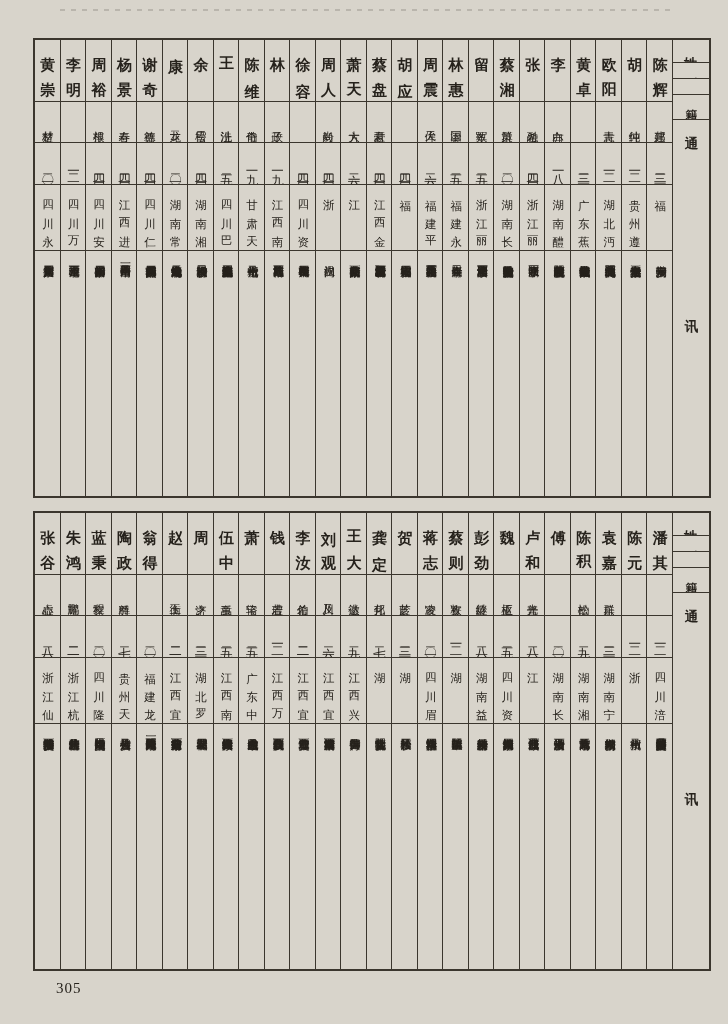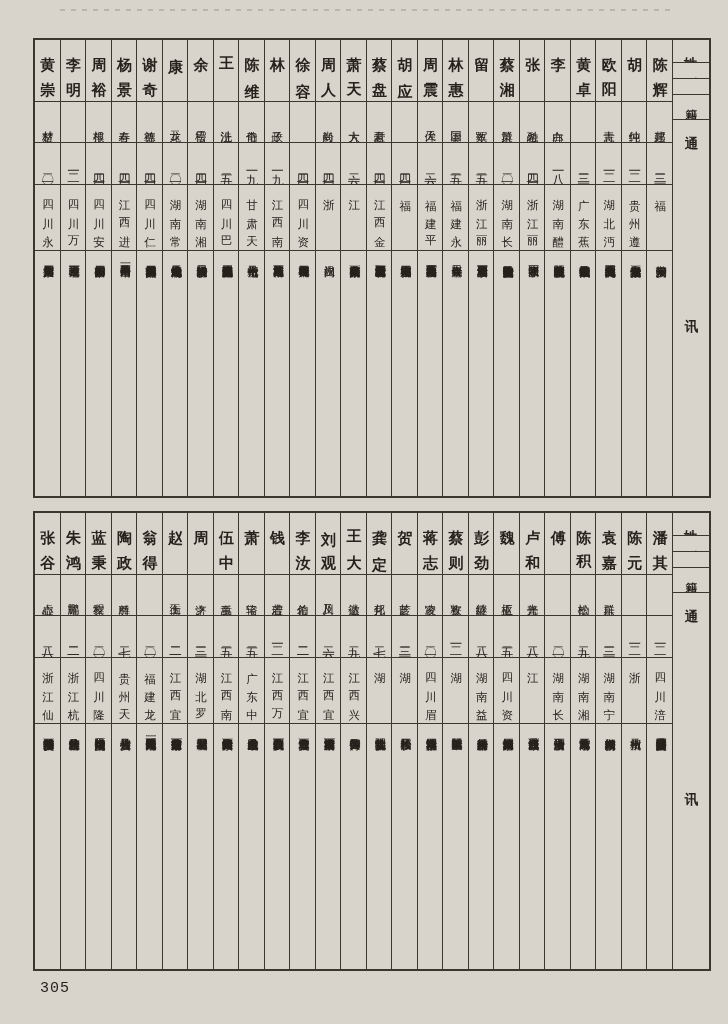--- a/index.html
+++ b/index.html
@@ -63,23 +63,23 @@
   .center{align-items:center;}
   .row-name span{font-size:15px;font-weight:bold;letter-spacing:1px;}
   .hdr span{font-size:13.5px;font-weight:bold;}
   .row-alias span{font-size:11.5px;line-height:1.1;}
   .row-age span{font-size:12.5px;}
   .row-native span{font-size:11.5px;line-height:1.15;}
   .row-address span{font-size:11px;line-height:1.18;padding-top:6px;}
   .header-col .row-address{align-items:stretch;justify-content:center;}
   .header-col .row-address span{padding-top:0;font-size:13.5px;font-weight:bold;}
   .page-number{
-    position:absolute;left:40px;top:980px;
+    position:absolute;left:56px;top:980px;
     font-size:15px;letter-spacing:1px;
-    font-family:Liberation Mono, monospace;
+    font-family:Liberation Serif, serif;
   }
 </style>
 </head>
 <body>
 
 <div class="page">
   <div class="scan-edge-top"></div>
 
   <div class="table-wrap">
 

